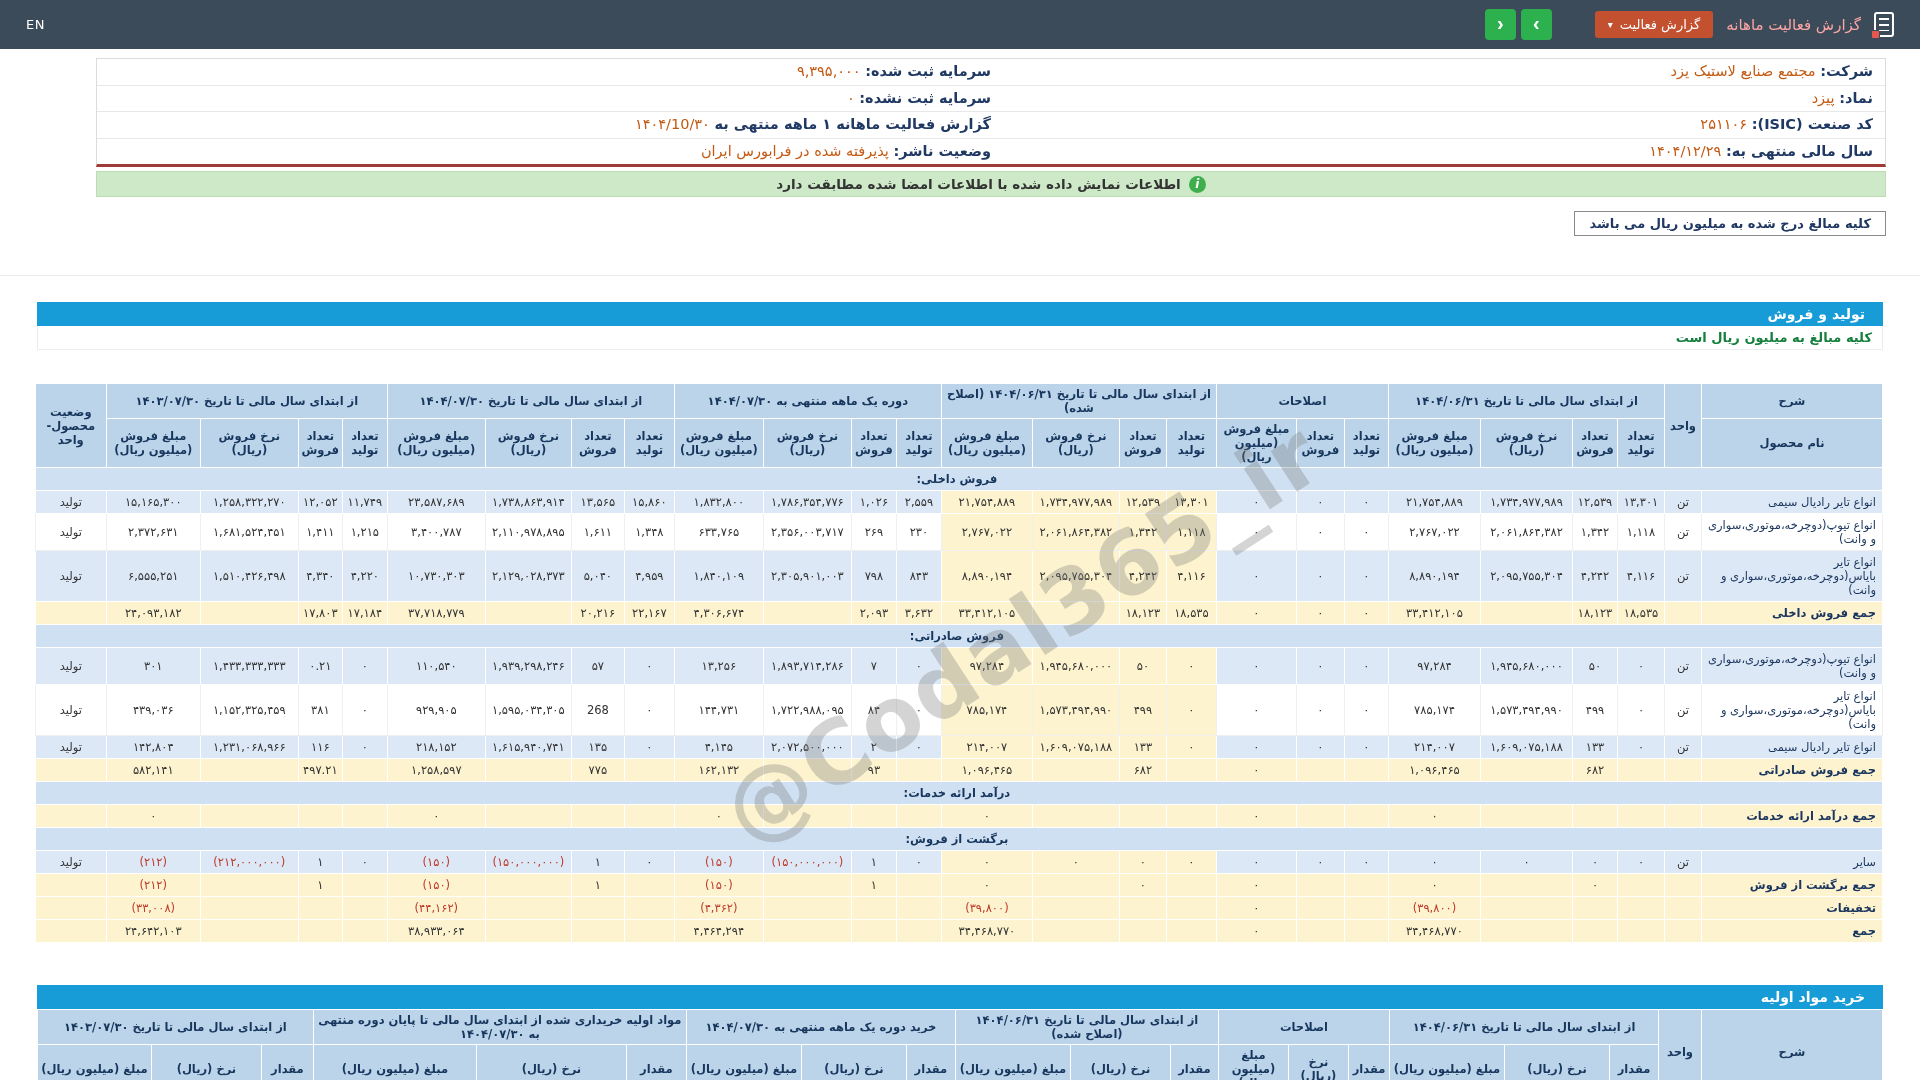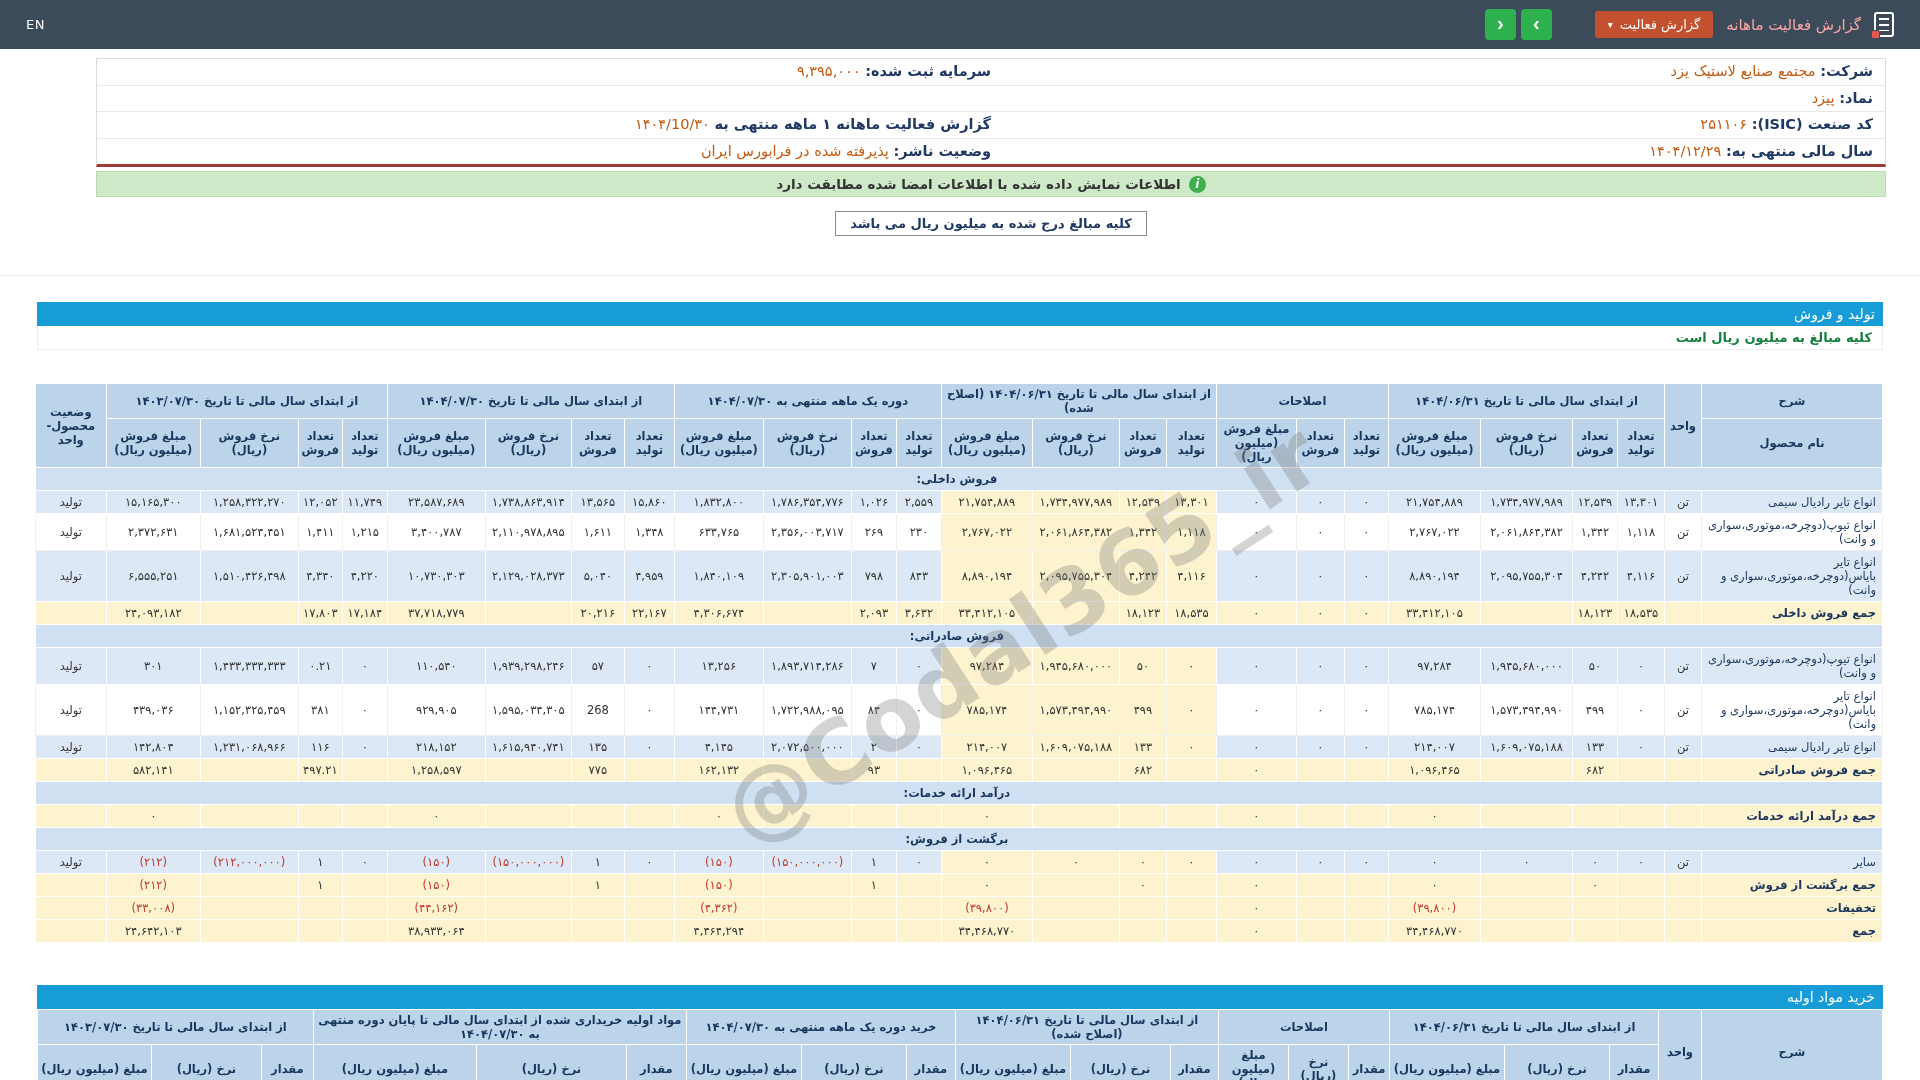--- a/index.html
+++ b/index.html
@@ -26,27 +26,27 @@
   .info-row:last-child{border-bottom:none;}
   .info-cell{width:50%;}
   .lbl{color:#1f3864;font-weight:bold;}
   .val{color:#c45911;}
   
   .notice{margin:4px 34px 0 96px;height:26px;background:#cde9c8;border:1px solid #bcdcb4;
     display:flex;align-items:center;justify-content:center;gap:8px;color:#333;font-size:13.5px;font-weight:bold;}
   .info-icon{width:17px;height:17px;border-radius:50%;background:#3fae4d;color:#fff;font-style:italic;
     font-weight:bold;font-size:12px;line-height:17px;text-align:center;flex:0 0 auto;}
   
-  .note-wrap{margin:14px 34px 0 96px;text-align:center;}
+  .note-wrap{margin:14px 34px 0 96px;text-align:right;}
   .amounts-note{display:inline-block;border:1px solid #8a8a8a;background:#fff;color:#1f3864;
     font-size:13px;font-weight:bold;padding:4px 14px;}
   .page-divider{margin-top:39px;border-top:1px solid #ebebeb;}
   
   .content{margin:26px 37px 0 37px;position:relative;}
-  .sec-bar{background:#189cd8;color:#fff;font-weight:normal;font-size:14px;padding:4px 8px;}
+  .sec-bar{background:#189cd8;color:#fff;font-weight:bold;font-size:14px;padding:4px 18px;}
   .sec-bar2{margin-top:42px;}
   .units-row{border:1px solid #ececec;border-top:none;font-size:13px;font-weight:bold;color:#15803d;
     padding:4px 10px;background:#fff;}
   table.tbl{width:100%;border-collapse:collapse;table-layout:fixed;margin-top:33px;}
   table.tbl2{margin-top:0;}
   .tbl th{background:#bcd4ea;color:#17365d;font-size:11.5px;font-weight:bold;border:1px solid #fff;
     padding:3px 2px;vertical-align:middle;overflow:hidden;}
   .tbl td{font-size:11.5px;color:#333;border:1px solid #fff;padding:4px 2px;text-align:center;
     vertical-align:middle;white-space:nowrap;overflow:hidden;}
   .tbl td.desc-cell{text-align:right;white-space:normal;padding-right:6px;color:#1a355e;}
@@ -83,20 +83,21 @@
   <a class="lang-link">EN</a>
 </header>
 
 <section class="info">
   <div class="info-row">
     <div class="info-cell"><span class="lbl">شرکت:</span> <span class="val">مجتمع صنایع لاستیک یزد</span></div>
     <div class="info-cell"><span class="lbl">سرمایه ثبت شده:</span> <span class="val">۹,۳۹۵,۰۰۰</span></div>
   </div>
   <div class="info-row">
     <div class="info-cell"><span class="lbl">نماد:</span> <span class="val">پیزد</span></div>
+    <div class="info-cell"><span class="lbl">سرمایه ثبت نشده:</span> <span class="val">۰</span></div>
   </div>
   <div class="info-row">
     <div class="info-cell"><span class="lbl">کد صنعت (ISIC):</span> <span class="val">۲۵۱۱۰۶</span></div>
     <div class="info-cell"><span class="lbl">گزارش فعالیت ماهانه ۱ ماهه منتهی به</span> <span class="val">۱۴۰۴/10/۳۰</span></div>
   </div>
   <div class="info-row">
     <div class="info-cell"><span class="lbl">سال مالی منتهی به:</span> <span class="val">۱۴۰۴/۱۲/۲۹</span></div>
     <div class="info-cell"><span class="lbl">وضعیت ناشر:</span> <span class="val">پذیرفته شده در فرابورس ایران</span></div>
   </div>
 </section>

